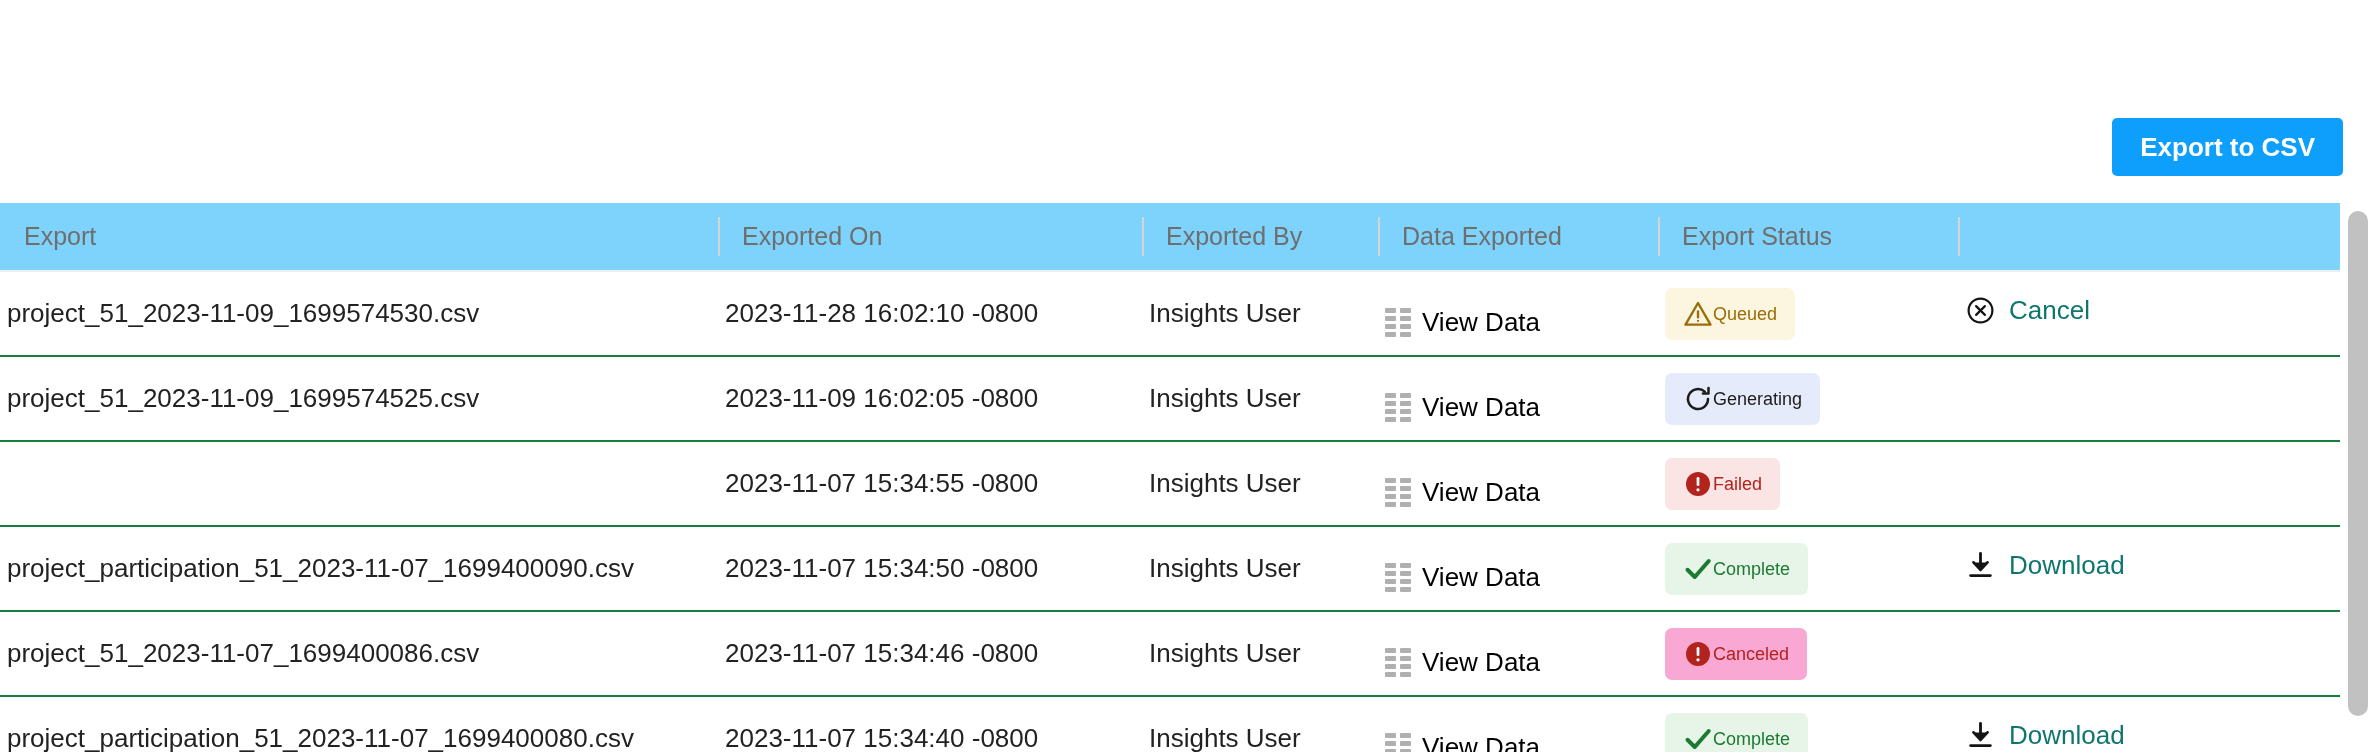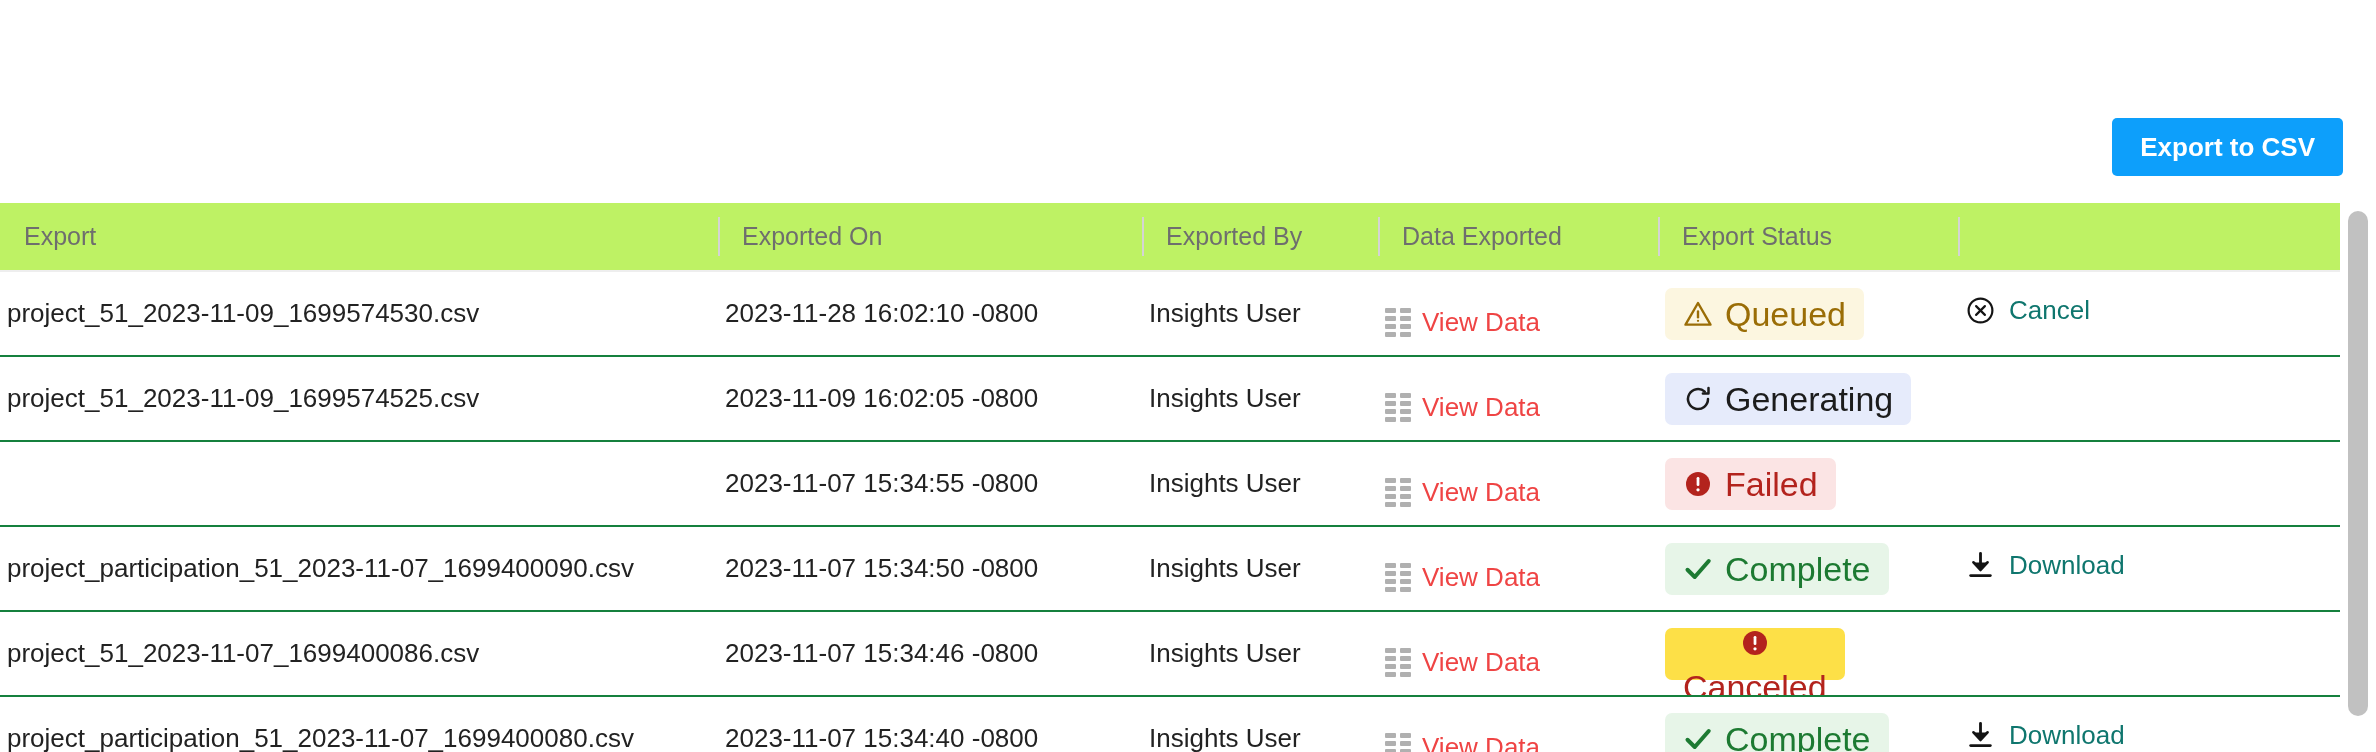--- a/index.html
+++ b/index.html
@@ -71,21 +71,21 @@
     background: #ffffff;
   }
 
   .table {
     width: 2340px;
     border-collapse: collapse;
     table-layout: fixed;
   }
 
   .table thead th {
-    background: #bef264;
+    background: #7dd3fc;
     height: 68px;
     text-align: left;
     vertical-align: middle;
     font-size: 25px;
     font-weight: 400;
     color: #6e6e6e;
     padding: 0 0 0 24px;
     border-bottom: 2px solid #eeeeee;
     position: relative;
     white-space: nowrap;
@@ -128,39 +128,38 @@
     cursor: pointer;
   }
   .grid-icon {
     display: inline-grid;
     grid-template-columns: 11px 11px;
     grid-template-rows: repeat(4, 5px);
     gap: 3px 4px;
     flex: none;
   }
   .grid-icon i { display: block; background: #b0b0b0; border-radius: 1px; }
-  .view-data-label { font-size: 26px; color: #ef4444; }
+  .view-data-label { font-size: 26px; color: #000000; }
 
   
   .badge {
     display: inline-flex;
     align-items: center;
-    gap: 12px;
     height: 52px;
     padding: 0 18px;
     border-radius: 7px;
-    font-size: 34px;
+    font-size: 18px;
     white-space: nowrap;
   }
   .badge .badge-label { line-height: 1; }
 
   .badge.queued      { background: #fcf6e0; color: #9a6d06; }
   .badge.generating  { background: #e6ebfb; color: #1c1c1c; }
   .badge.failed      { background: #fbe4e4; color: #b3231d; }
-  .badge.canceled    { background: #fde047; color: #b3231d; flex-direction: column; }
+  .badge.canceled    { background: #f9a8d4; color: #b3231d; }
   .badge.complete    { background: #e7f5e8; color: #1d7a32; }
 
   .badge svg { display: block; flex: none; }
 
   
   .row-action {
     display: inline-flex;
     align-items: center;
     gap: 13px;
     cursor: pointer;

